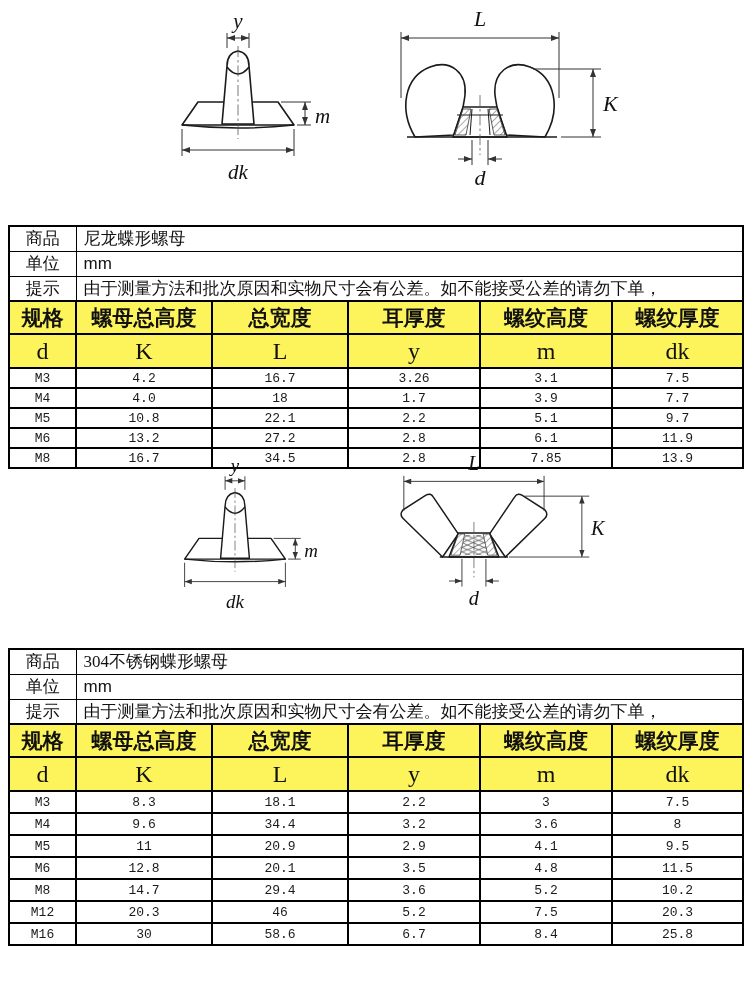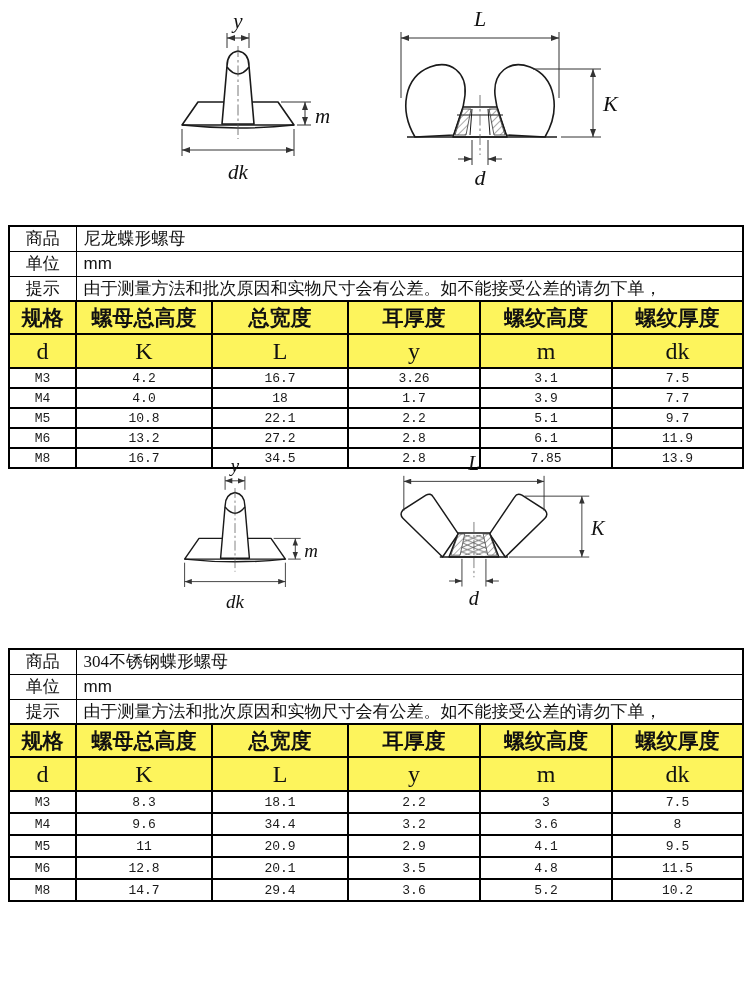--- a/index.html
+++ b/index.html
@@ -369,14 +369,30 @@
         <td>11.5</td>
       </tr>
       <tr>
         <td>M8</td>
         <td>14.7</td>
         <td>29.4</td>
         <td>3.6</td>
         <td>5.2</td>
         <td>10.2</td>
       </tr>
+      <tr>
+        <td>M12</td>
+        <td>20.3</td>
+        <td>46</td>
+        <td>5.2</td>
+        <td>7.5</td>
+        <td>20.3</td>
+      </tr>
+      <tr>
+        <td>M16</td>
+        <td>30</td>
+        <td>58.6</td>
+        <td>6.7</td>
+        <td>8.4</td>
+        <td>25.8</td>
+      </tr>
     </tbody>
 </table>
 
 </body></html>

